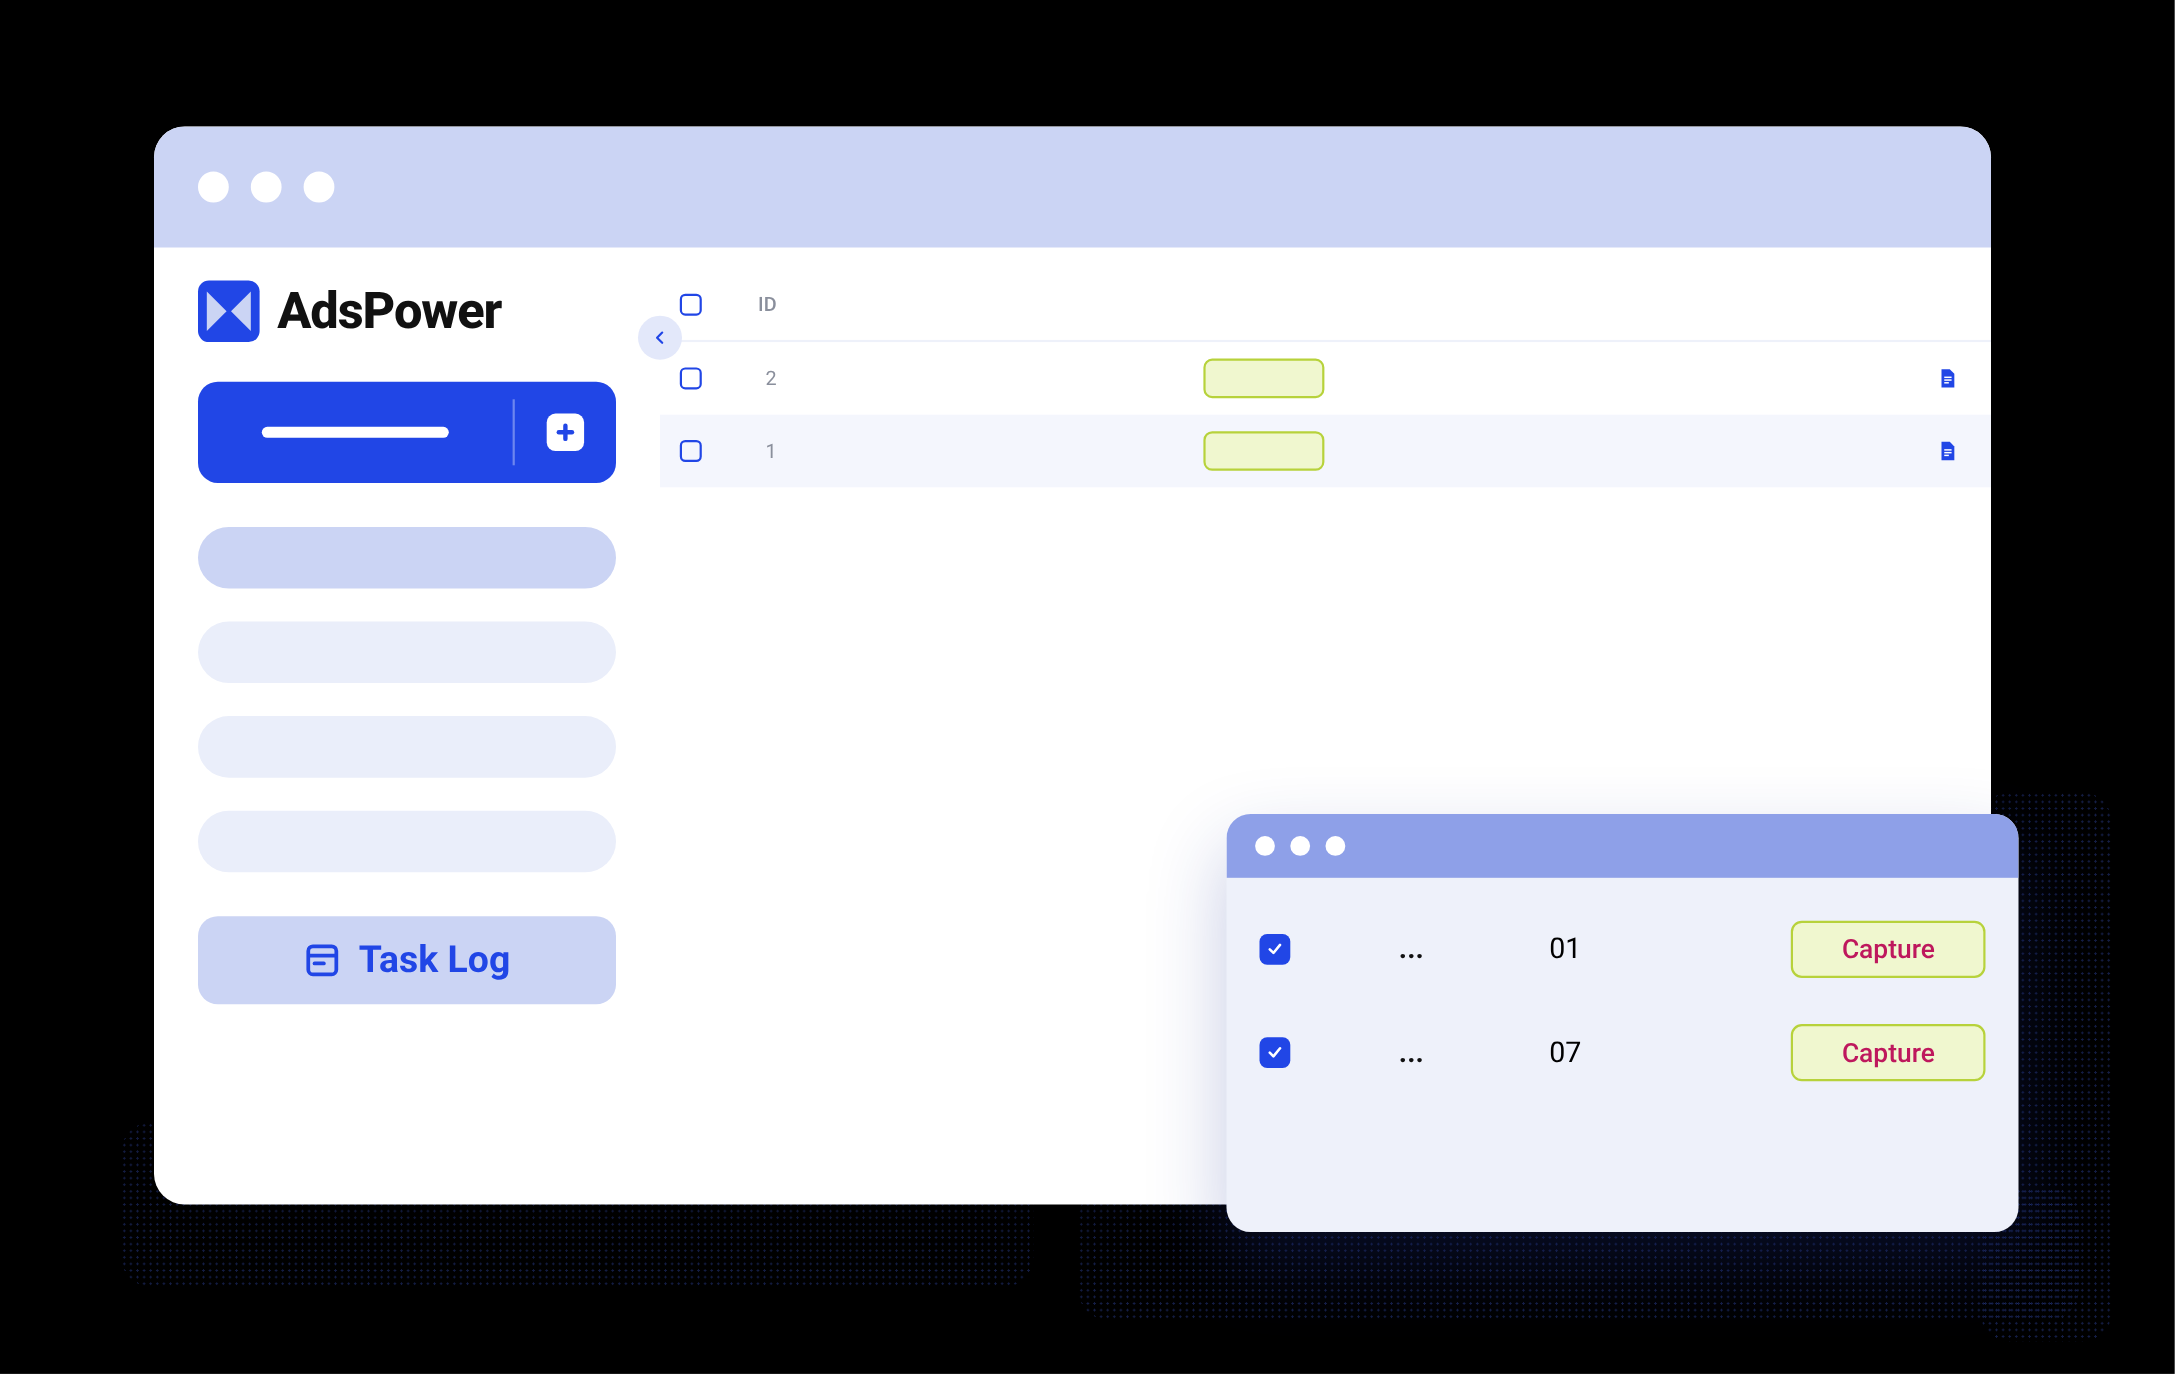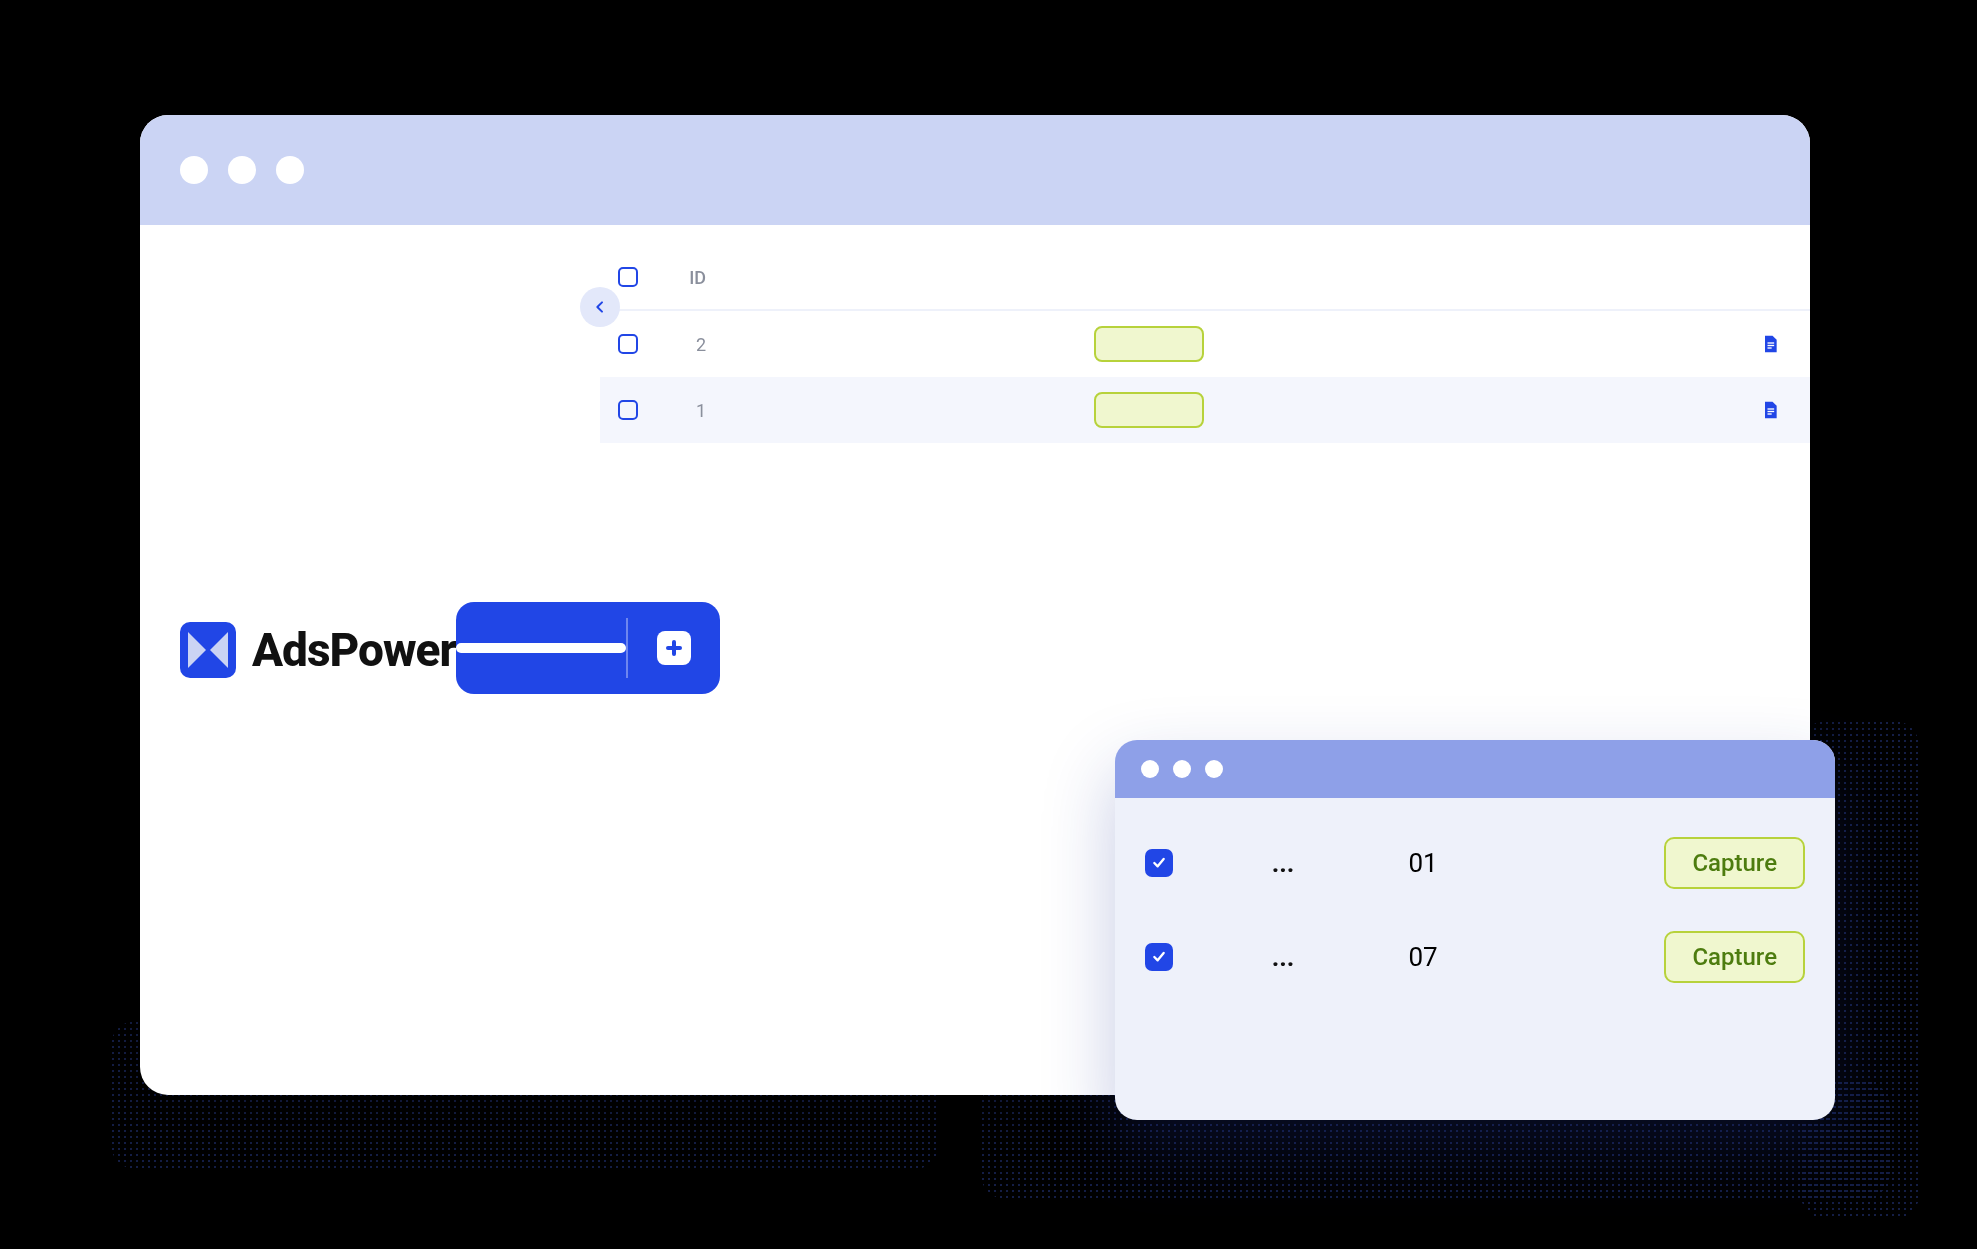--- a/index.html
+++ b/index.html
@@ -37,24 +37,23 @@
   }
 
   .main-body {
     display: flex;
     height: calc(100% - 110px);
   }
 
   
   .sidebar {
     width: 460px;
-    padding: 16px 40px 0 40px;
+    padding: 30px 40px 0 40px;
     display: flex;
-    flex-direction: row;
-    align-items: center;
+    flex-direction: column;
   }
   .logo {
     display: flex; align-items: center; gap: 16px;
     margin-bottom: 36px;
   }
   .logo-mark {
     width: 56px; height: 56px; border-radius: 10px;
     background: #2146E6;
     position: relative;
   }
@@ -213,26 +212,26 @@
   .sm-chk {
     width: 28px; height: 28px;
     border-radius: 7px;
     background:#2146E6;
     display:flex; align-items:center; justify-content:center;
   }
   .sm-dots { width: 60px; text-align:center; font-size: 26px; font-weight:700; color:#111;}
   .sm-num  { width: 60px; text-align:center; font-size: 26px; color:#000000;}
   .sm-btn {
     margin-left:auto;
-    padding: 10px 26px;
+    padding: 10px 44px;
     border: 2.5px solid #B7D23B;
     background:#F0F7CF;
     border-radius: 10px;
     font-size: 24px;
-    color:#4d7c0f;
+    color:#be185d;
     font-weight:500;
   }
 
   
   .dither {
     position:absolute;
     background: radial-gradient(rgba(59,86,199,.35) 1px, transparent 1.2px);
     background-size: 6px 6px;
     pointer-events:none;
     border-radius: 28px;
@@ -271,20 +270,28 @@
         <div class="plus">
           <div class="plus-icon"></div>
         </div>
       </div>
 
       <div class="nav-item active"></div>
       <div class="nav-item dim"></div>
       <div class="nav-item dim"></div>
       <div class="nav-item dim"></div>
 
+      <div class="tasklog">
+        <svg width="34" height="34" viewBox="0 0 24 24">
+          <rect x="3" y="3" width="18" height="18" rx="3" fill="none" stroke="#2146E6" stroke-width="2.4"></rect>
+          <line x1="3" y1="9" x2="21" y2="9" stroke="#2146E6" stroke-width="2.4"></line>
+          <line x1="7" y1="14" x2="13" y2="14" stroke="#2146E6" stroke-width="2.4" stroke-linecap="round"></line>
+        </svg>
+        <span class="tasklog-text">Task Log</span>
+      </div>
     </div>
 
     <div class="content">
       <div class="collapse-btn">
         <svg width="16" height="16" viewBox="0 0 24 24">
           <path d="M15 5l-7 7 7 7" fill="none" stroke="#2146E6" stroke-width="3" stroke-linecap="round" stroke-linejoin="round"></path>
         </svg>
       </div>
 
       <div class="table">

